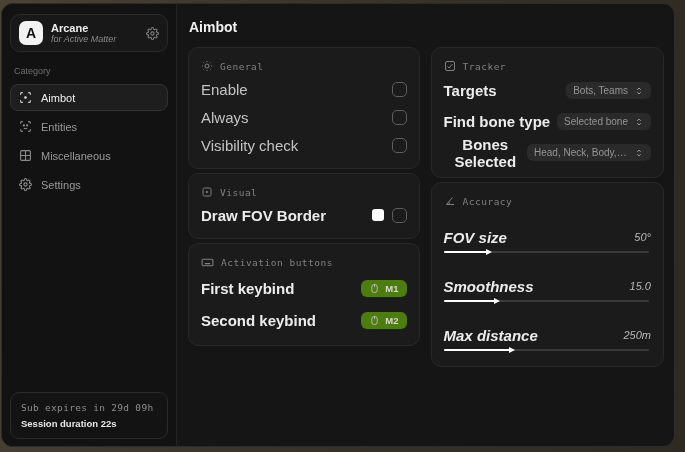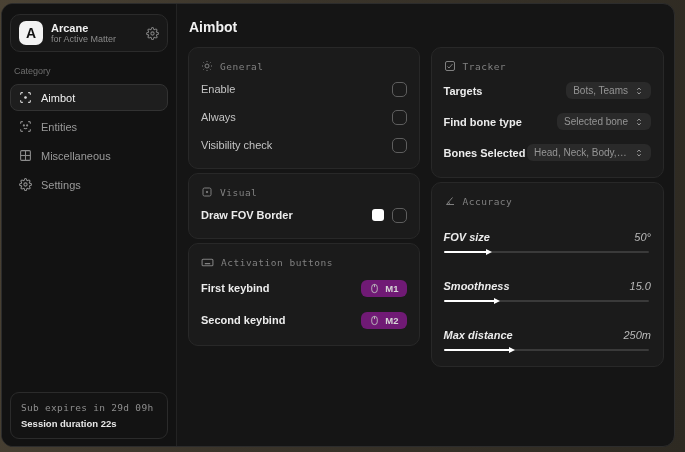--- a/index.html
+++ b/index.html
@@ -24,21 +24,21 @@
     border:1px solid #2b2b2b; background:#181818; border-radius:10px;
     padding:7px 8px; height:38px;
   }
   .logo{
     width:24px; height:24px; background:#f2f2f2; border-radius:7px;
     color:#111; font-weight:bold; font-size:14px;
     display:flex; align-items:center; justify-content:center; flex:0 0 auto;
   }
   .brand-txt{ flex:1; line-height:1.15; }
   .brand-name{ color:#f0f0f0; font-size:11px; font-weight:bold; }
-  .brand-sub{ color:#8a8a8a; font-size:9px; }
+  .brand-sub{ color:#8a8a8a; font-size:9px;font-style:italic; }
   .brand-gear{ color:#7d7d7d; display:flex; }
   .cat-label{ color:#6e6e6e; font-size:9px; margin:14px 4px 8px 4px; }
   .nav{ display:flex; flex-direction:column; gap:2px; }
   .nav-item{
     display:flex; align-items:center; gap:9px; color:#9a9a9a;
     font-size:11px; padding:6px 8px; border-radius:8px; border:1px solid transparent;
     height:27px; cursor:default;
   }
   .nav-item.active{ background:#1e1e1e; border-color:#323232; color:#f0f0f0; }
   .nav-item .ni{ display:flex; color:inherit; opacity:.9; }
@@ -59,31 +59,31 @@
     background:#1b1b1b; border:1px solid #282828; border-radius:10px;
     padding:10px 12px 12px 12px; width:100%;
   }
   .panel-h{
     display:flex; align-items:center; gap:7px;
     font-family:"DejaVu Sans Mono", monospace; font-size:9.5px; color:#808080;
     letter-spacing:.5px; margin:2px 0 4px 0;
   }
   .panel-h .pi{ display:flex; color:#808080; }
   .row{ display:flex; align-items:center; justify-content:space-between; height:22px; margin-top:6px; }
-  .row-label{ color:#c4c4c4; font-size:11px;text-align:center; }
+  .row-label{ color:#c4c4c4; font-size:15px;text-align:center; }
   .row-label.strong{ color:#ececec; font-weight:bold; }
   .checkbox{
     width:15px; height:15px; border:1.5px solid #5e5e5e; border-radius:5px;
     background:transparent;
   }
   .right-ctl{ display:flex; align-items:center; gap:8px; }
   .swatch{ width:12px; height:12px; border-radius:3px; }
   .pill{
     display:flex; align-items:center; gap:5px;
-    background:#701a75; border-radius:6px; padding:3px 8px;
+    background:#4d7c0f; border-radius:6px; padding:3px 8px;
     color:#d6d6d6; font-size:9.5px; font-weight:bold;
   }
   .pill .mi{ display:flex; color:#bdbdbd; }
   .dd{
     display:flex; align-items:center; gap:6px;
     background:#2a2a2a; border-radius:6px; padding:3px 7px;
     color:#959595; font-size:10px; max-width:158px;
   }
   .dd .dd-val{ white-space:nowrap; overflow:hidden; text-overflow:ellipsis; }
   .dd .si{ display:flex; color:#a8a8a8; flex:0 0 auto; }

